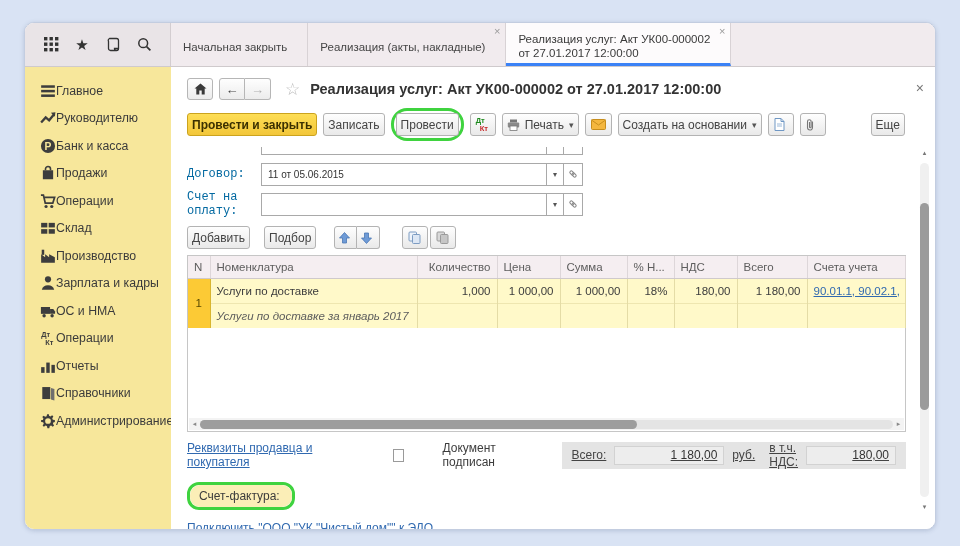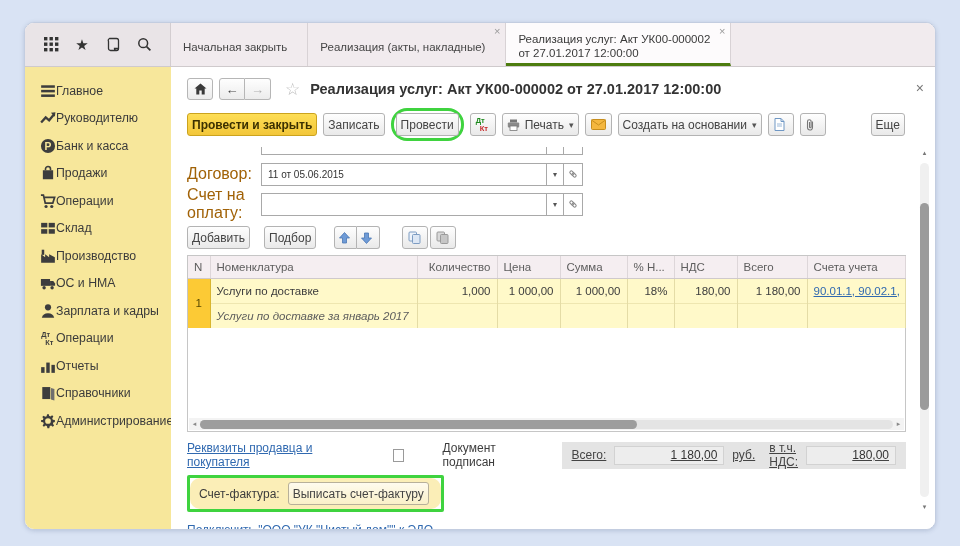--- a/index.html
+++ b/index.html
@@ -7,21 +7,21 @@
   body { background:#d9e3f4; font-family:"Liberation Sans", sans-serif; color:#3c3c3c; font-size:12px; overflow:hidden; }
   .window { position:absolute; left:24px; top:22px; width:912px; height:508px; background:#fff; border-radius:10px; border:1px solid #c3cde0; overflow:hidden; box-shadow:0 1px 4px rgba(80,100,140,.25); }
 
   
   .tabbar { position:absolute; top:0; left:0; right:0; height:44px; background:#f1ebee; border-bottom:1px solid #cfcacc; display:flex; }
   .sysicons { width:146px; background:#e9e4e7; border-right:1px solid #d3cdd0; display:flex; align-items:center; justify-content:space-evenly; padding:0 6px; }
   .sysicons .ic { width:22px; height:22px; display:flex; align-items:center; justify-content:center; color:#333; font-size:15px; cursor:pointer; }
   .tab { position:relative; padding:6px 20px 0 12px; border-right:1px solid #d8d2d5; font-size:11.5px; color:#454545; display:flex; flex-direction:column; justify-content:center; line-height:1.25; }
   .tab.single { justify-content:center; }
   .tab .x { position:absolute; top:3px; right:5px; font-size:11px; color:#9a9a9a; line-height:1; cursor:pointer; }
-  .tab.active { background:#fdfbfc; border-bottom:3px solid #4d7c0f; color:#3a3a3a; }
+  .tab.active { background:#fdfbfc; border-bottom:3px solid #3b82f6; color:#3a3a3a; }
 
   
   .sidebar { position:absolute; left:0; top:44px; bottom:0; width:146px; background:#f7e79b; padding-top:10px; }
   .sb-item { height:27.5px; display:flex; align-items:center; padding-left:15px; cursor:pointer; }
   .sb-item svg { flex:0 0 16px; }
   .sb-label { font-size:12.3px; color:#3b3b3b; white-space:nowrap; }
 
   
   .content { position:absolute; left:146px; top:44px; right:0; bottom:0; background:#fff; }
   .doc-close { position:absolute; top:14px; right:11px; font-size:14px; color:#777; cursor:pointer; line-height:1; }
@@ -43,21 +43,21 @@
   .dtkt { font-size:7.5px; font-weight:bold; line-height:1; display:flex; flex-direction:column; align-items:flex-start; }
   .dtkt .dt { color:#1d8a1d; } .dtkt .kt { color:#c62828; margin-left:4px; }
   .spacer { flex:1; }
 
   
   .form { position:relative; padding-left:16px; }
   .partial-input { position:relative; height:9px; overflow:hidden; margin-left:74px; width:322px; }
   .partial-input .inputrow { position:absolute; top:-15px; left:0; }
 
   .frow { display:flex; align-items:center; margin-top:6px; height:24px; }
-  .flabel { width:74px; font-size:16px; color:#a16207; }
+  .flabel { width:74px; font-size:12px; color:#0369a1;font-family:Liberation Mono, monospace; }
   .inputrow { display:inline-flex; height:23px; }
   .inp { width:285px; height:23px; border:1px solid #a9a9a9; border-right:none; background:#fff; padding:0 6px; font-size:10px; color:#333; display:flex; align-items:center; }
   .inp-dd { width:18px; height:23px; border:1px solid #a9a9a9; background:#fff; display:flex; align-items:center; justify-content:center; font-size:8px; color:#555; cursor:pointer; }
   .inp-ln { width:19px; height:23px; border:1px solid #a9a9a9; border-left:none; background:#fff; display:flex; align-items:center; justify-content:center; cursor:pointer; }
 
   .tbl-toolbar { display:flex; align-items:center; gap:6px; margin-top:10px; width:812px; }
   .arrowgroup { display:inline-flex; margin-left:12px; }
   .arrowgroup .btn { min-width:23px; padding:0 4px; }
   .arrowgroup .btn:first-child { border-radius:3px 0 0 3px; }
   .arrowgroup .btn:last-child { border-radius:0 3px 3px 0; border-left:none; }
@@ -78,21 +78,21 @@
   .hscroll .track { flex:1; height:9px; background:#e4e4e4; border-radius:5px; position:relative; }
   .hscroll .thumb { position:absolute; left:0; top:0; height:9px; width:63%; background:#9d9d9d; border-radius:5px; cursor:grab; }
 
   
   .footrow { display:flex; align-items:center; margin-top:9px; width:719px;gap:33px; }
   .chk { width:13px; height:13px; border:1px solid #9a9a9a; background:#fff; display:inline-block; margin:0 6px 0 22px; cursor:pointer; }
   .totals { margin-left:auto; background:#e4e4e4; height:27px; display:flex; align-items:center; gap:8px; padding:0 10px; font-size:12px; color:#444;text-decoration:underline; }
   .tval { background:#ededed; border:1px solid #d2d2d2; height:19px; min-width:110px; display:flex; align-items:center; justify-content:flex-end; padding:0 6px; color:#333; }
   .tval.small { min-width:90px; }
 
-  .invoice-ring { display:inline-flex; border:3px solid #3fd33f; border-radius:2px; margin-top:6px;justify-content:flex-end; }
+  .invoice-ring { display:inline-flex; border:3px solid #3fd33f; border-radius:12px; margin-top:13px;justify-content:flex-end; }
   .invoice-strip { display:flex; align-items:center; gap:8px; background:#fbeeb7; padding:4px 12px 4px 9px; border-radius:10px; }
   .btn.pale { background:linear-gradient(#fefbee,#faf0c8); border-color:#b7b09a; }
 
   .edolink { margin-top:11px; font-size:12px; }
 
   
   .vscroll { position:absolute; top:82px; bottom:18px; right:4px; width:13px; }
   .vscroll .arr { position:absolute; left:0; width:13px; font-size:7px; color:#777; text-align:center; cursor:pointer; }
   .vscroll .arr.up { top:0; } .vscroll .arr.down { bottom:0; }
   .vscroll .track { position:absolute; top:14px; bottom:14px; left:2px; width:9px; background:#f0f0f0; border-radius:5px; }
@@ -200,33 +200,33 @@
     </div>
     <div class="sb-item">
       <svg width="16" height="16" viewBox="0 0 14 14">
           <path d="M1 13 V5.5 l3.5 2.5 V5.5 l3.5 2.5 V5.5 l5 2.5 V13 z" fill="#3d3d3d"></path>
           <rect x="1.5" y="1.5" width="2.2" height="4.5" fill="#3d3d3d"></rect>
         </svg>
       <span class="sb-label">Производство</span>
     </div>
     <div class="sb-item">
       <svg width="16" height="16" viewBox="0 0 14 14">
+          <circle cx="7" cy="3.8" r="2.7" fill="#3d3d3d"></circle>
+          <path d="M1.6 13 a5.5 5 0 0 1 10.8 0 z" fill="#3d3d3d"></path>
+        </svg>
+      <span class="sb-label">Зарплата и кадры</span>
+    </div>
+    <div class="sb-item">
+      <svg width="16" height="16" viewBox="0 0 14 14">
           <rect x="0.8" y="3.5" width="8" height="6" fill="#3d3d3d"></rect>
           <path d="M8.8 5.2 h2.8 l1.6 2.2 v2.1 h-4.4z" fill="#3d3d3d"></path>
           <circle cx="3.6" cy="11.2" r="1.5" fill="#3d3d3d"></circle>
           <circle cx="10.6" cy="11.2" r="1.5" fill="#3d3d3d"></circle>
         </svg>
       <span class="sb-label">ОС и НМА</span>
-    </div>
-    <div class="sb-item">
-      <svg width="16" height="16" viewBox="0 0 14 14">
-          <circle cx="7" cy="3.8" r="2.7" fill="#3d3d3d"></circle>
-          <path d="M1.6 13 a5.5 5 0 0 1 10.8 0 z" fill="#3d3d3d"></path>
-        </svg>
-      <span class="sb-label">Зарплата и кадры</span>
     </div>
     <div class="sb-item">
       <svg width="16" height="16" viewBox="0 0 14 14">
           <text x="1" y="6.5" font-size="6.5" font-weight="bold" fill="#3d3d3d" font-family="Liberation Sans, sans-serif">Дт</text>
           <text x="4.5" y="13" font-size="6.5" font-weight="bold" fill="#3d3d3d" font-family="Liberation Sans, sans-serif">Кт</text>
         </svg>
       <span class="sb-label">Операции</span>
     </div>
     <div class="sb-item">
       <svg width="16" height="16" viewBox="0 0 14 14">
@@ -465,21 +465,20 @@
           <span class="tval">1 180,00</span>
           <span>руб.</span>
           <span style="margin-left:6px;">в т.ч. НДС:</span>
           <span class="tval small">180,00</span>
         </span>
       </div>
 
       <div class="invoice-ring">
         <div class="invoice-strip">
           <span>Счет-фактура:</span>
-          <span class="btn pale">Выписать счет-фактуру</span>
         </div>
       </div>
 
       <div class="edolink">
         <a class="lnk">Подключить "ООО "УК "Чистый дом"" к ЭДО</a>
       </div>
 
     </div>
 
     <div class="vscroll">

